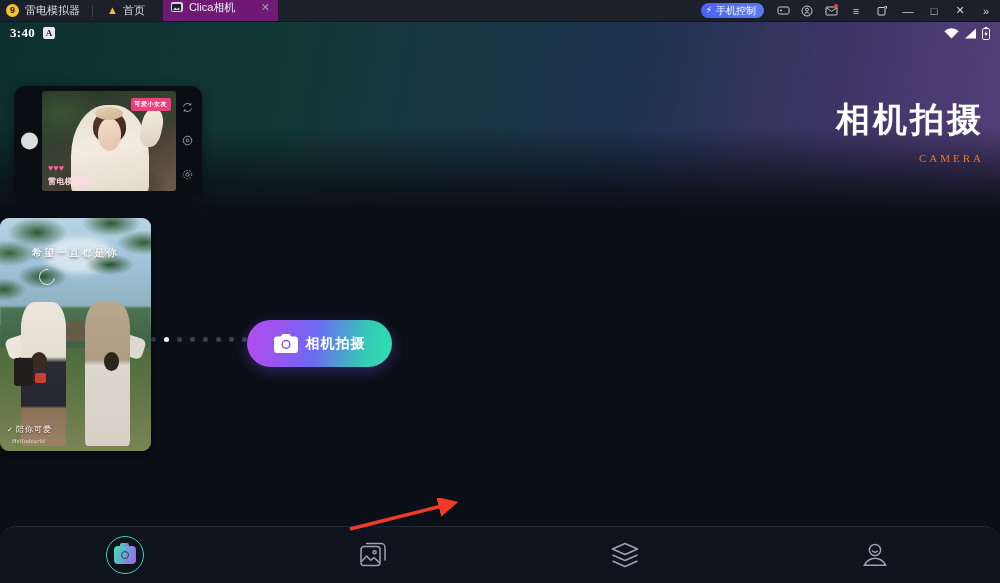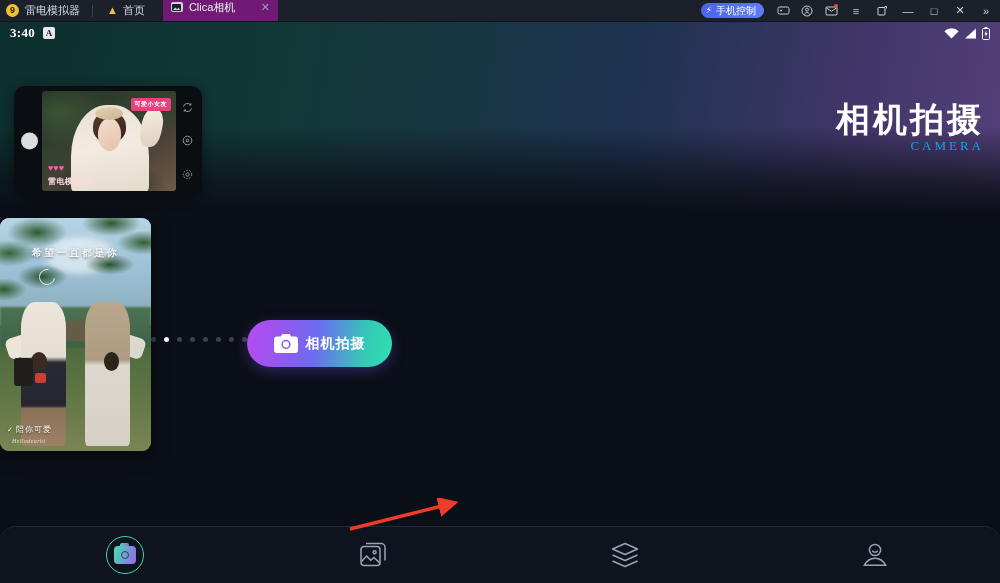--- a/index.html
+++ b/index.html
@@ -84,21 +84,21 @@
   .sb-right{margin-left:auto;display:flex;align-items:center;gap:5px;}
   .sb-right svg{display:block;}
 
   
   .cam-title-wrap{position:absolute;right:16px;top:78px;text-align:right;z-index:6;}
   .cam-title{
     font-size:34px;font-weight:bold;color:#fff;letter-spacing:3px;line-height:1.12;
     font-family:"Liberation Sans","DejaVu Sans",sans-serif;
   }
   .cam-sub{
-    font-size:13px;color:#0ea5e9;letter-spacing:3px;margin-top:0;
+    font-size:11px;color:#f97316;letter-spacing:3px;margin-top:14px;
     font-family:"Liberation Serif","DejaVu Serif",serif;
   }
 
   
   .phone-prev{
     position:absolute;left:14px;top:64px;width:188px;height:110px;
     background:#0a0d12;border-radius:11px;padding:5px 4px;z-index:6;
     box-shadow:0 3px 12px rgba(0,0,0,.45);
     display:flex;align-items:center;
   }

